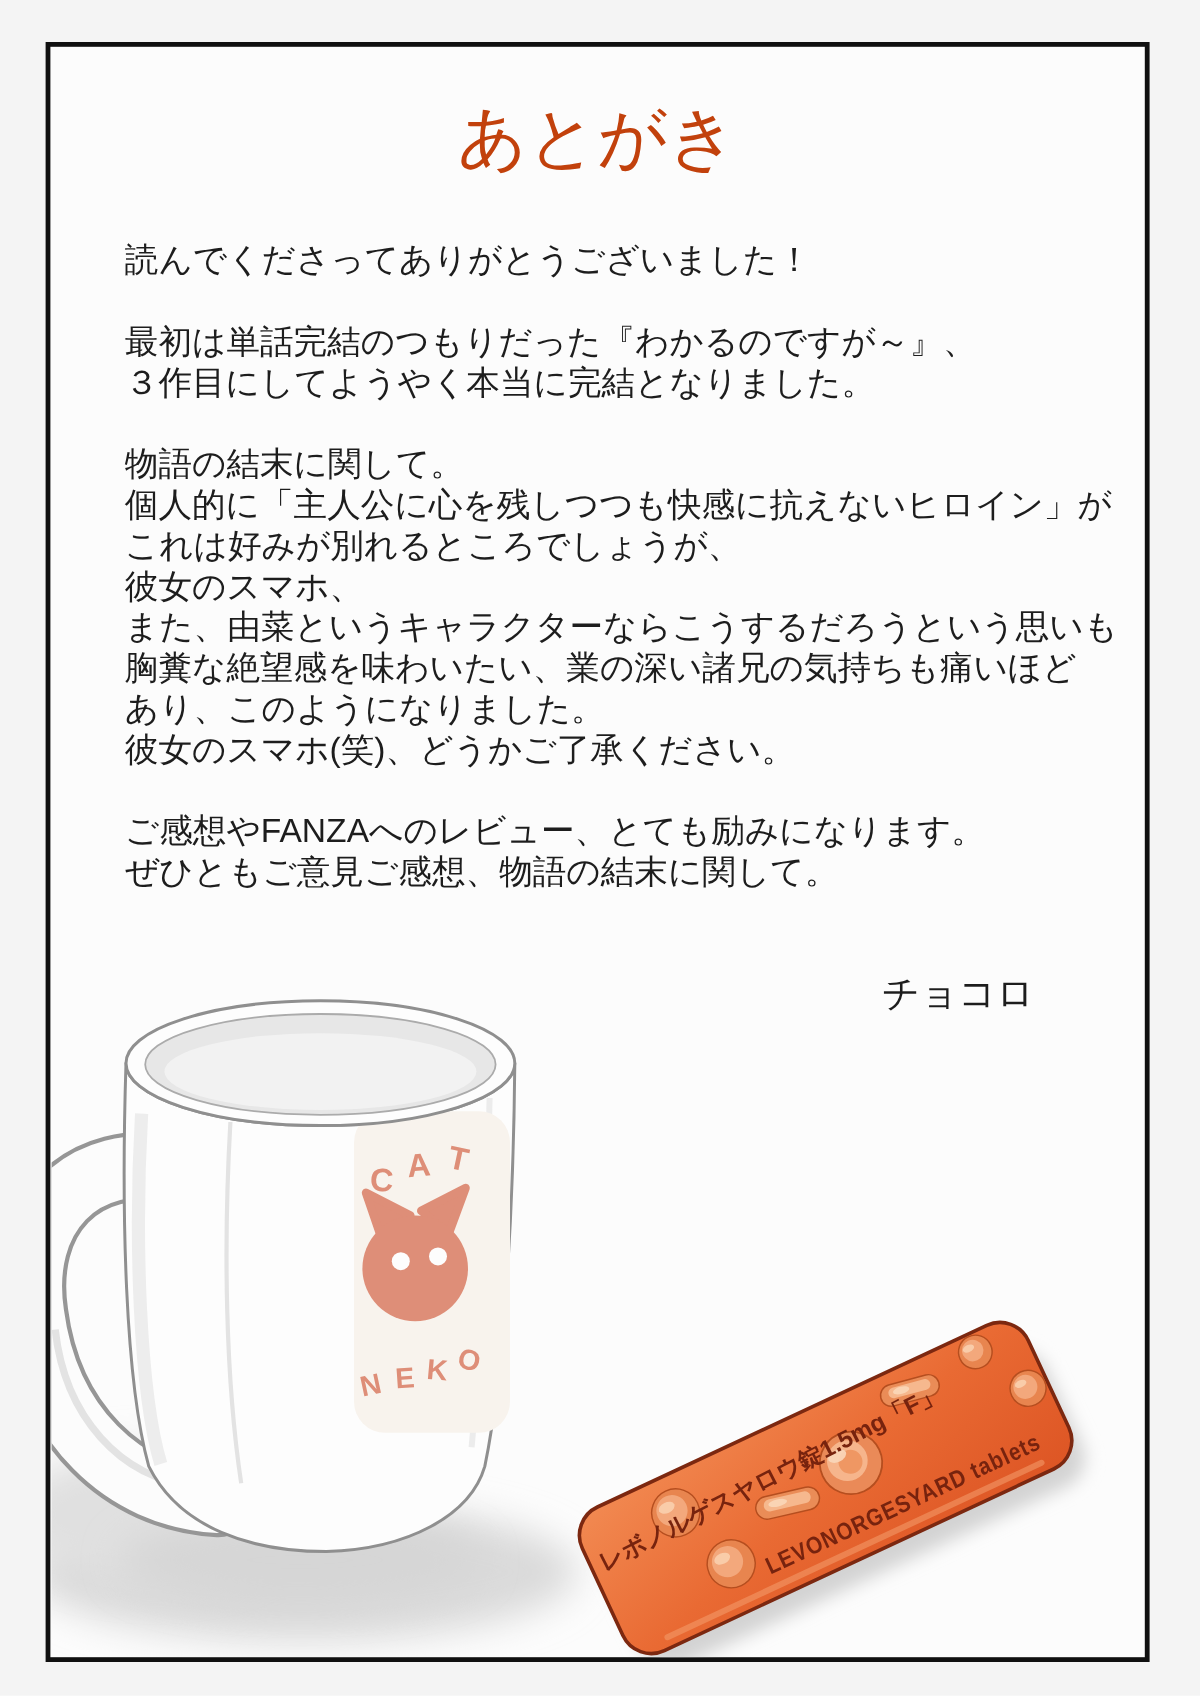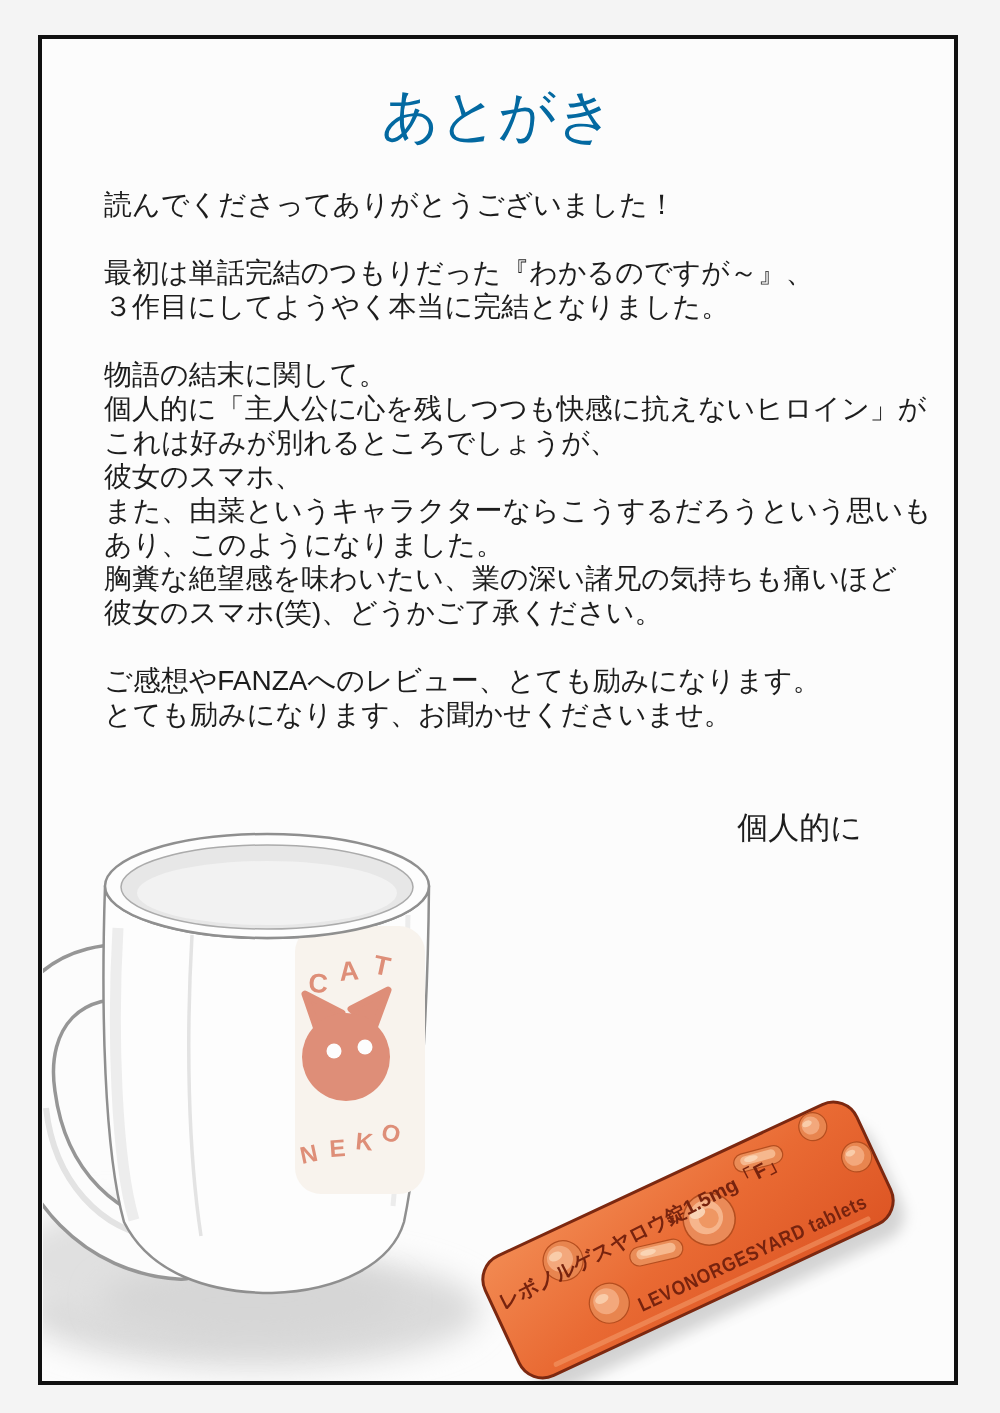--- a/index.html
+++ b/index.html
@@ -8,27 +8,27 @@
     background:#f4f4f4;
     font-family:"Liberation Sans","DejaVu Sans",sans-serif;
     color:#1b1b1b;
   }
   .frame{
     position:absolute;left:38px;top:35px;width:920px;height:1350px;
     box-sizing:border-box;border:4px solid #101010;background:#fcfcfc;
   }
   .title{
     position:absolute;top:42px;left:0;right:0;text-align:center;
-    font-size:57px;line-height:1.2;font-weight:400;color:#0369a1;
+    font-size:57px;line-height:1.2;font-weight:400;color:#c2410c;
   }
   .body-text{
     position:absolute;top:149px;left:62px;right:10px;
     font-size:28px;line-height:34px;font-weight:400;color:#1d1d1d;
   }
-  .para{margin:0 0 34px 0;padding:0;}
+  .para{margin:12px 0 34px 0;padding:0;}
   .line{display:block;white-space:nowrap;}
   .signature{
     position:absolute;top:768px;right:92px;
     font-size:31px;font-weight:400;color:#1d1d1d;
   }
   .art{position:absolute;left:0;top:0;width:1000px;height:1413px;pointer-events:none;}
   .mug-letter{font-family:"Liberation Sans","DejaVu Sans",sans-serif;font-weight:bold;fill:#de8e78;}
   .cat-size{font-size:27px;}
   .neko-size{font-size:24px;}
   .pack-text{font-family:"Liberation Sans","DejaVu Sans",sans-serif;font-weight:bold;fill:#77230e;}
@@ -48,31 +48,31 @@
     <p class="para">
       <span class="line">最初は単話完結のつもりだった『わかるのですが～』、</span>
       <span class="line">３作目にしてようやく本当に完結となりました。</span>
     </p>
     <p class="para">
       <span class="line">物語の結末に関して。</span>
       <span class="line">個人的に「主人公に心を残しつつも快感に抗えないヒロイン」が</span>
       <span class="line">これは好みが別れるところでしょうが、</span>
       <span class="line">彼女のスマホ、</span>
       <span class="line">また、由菜というキャラクターならこうするだろうという思いも</span>
+      <span class="line">胸糞な絶望感を味わいたい、業の深い諸兄の気持ちも痛いほど</span>
       <span class="line">あり、このようになりました。</span>
-      <span class="line">胸糞な絶望感を味わいたい、業の深い諸兄の気持ちも痛いほど</span>
       <span class="line">彼女のスマホ(笑)、どうかご了承ください。</span>
     </p>
     <p class="para">
       <span class="line">ご感想やFANZAへのレビュー、とても励みになります。</span>
-      <span class="line">とても励みになります、お聞かせくださいませ。</span>
+      <span class="line">ぜひともご意見ご感想、物語の結末に関して。</span>
     </p>
   </div>
 
-  <div class="signature">個人的に</div>
+  <div class="signature">チョコロ</div>
 </div>
 
 <svg class="art" viewBox="0 0 1000 1413" xmlns="http://www.w3.org/2000/svg">
   <defs>
     <filter id="blurL" x="-60%" y="-60%" width="220%" height="220%">
         <feGaussianBlur stdDeviation="15"></feGaussianBlur>
       </filter>
     <filter id="blurS" x="-60%" y="-60%" width="220%" height="220%">
         <feGaussianBlur stdDeviation="7"></feGaussianBlur>
       </filter>

